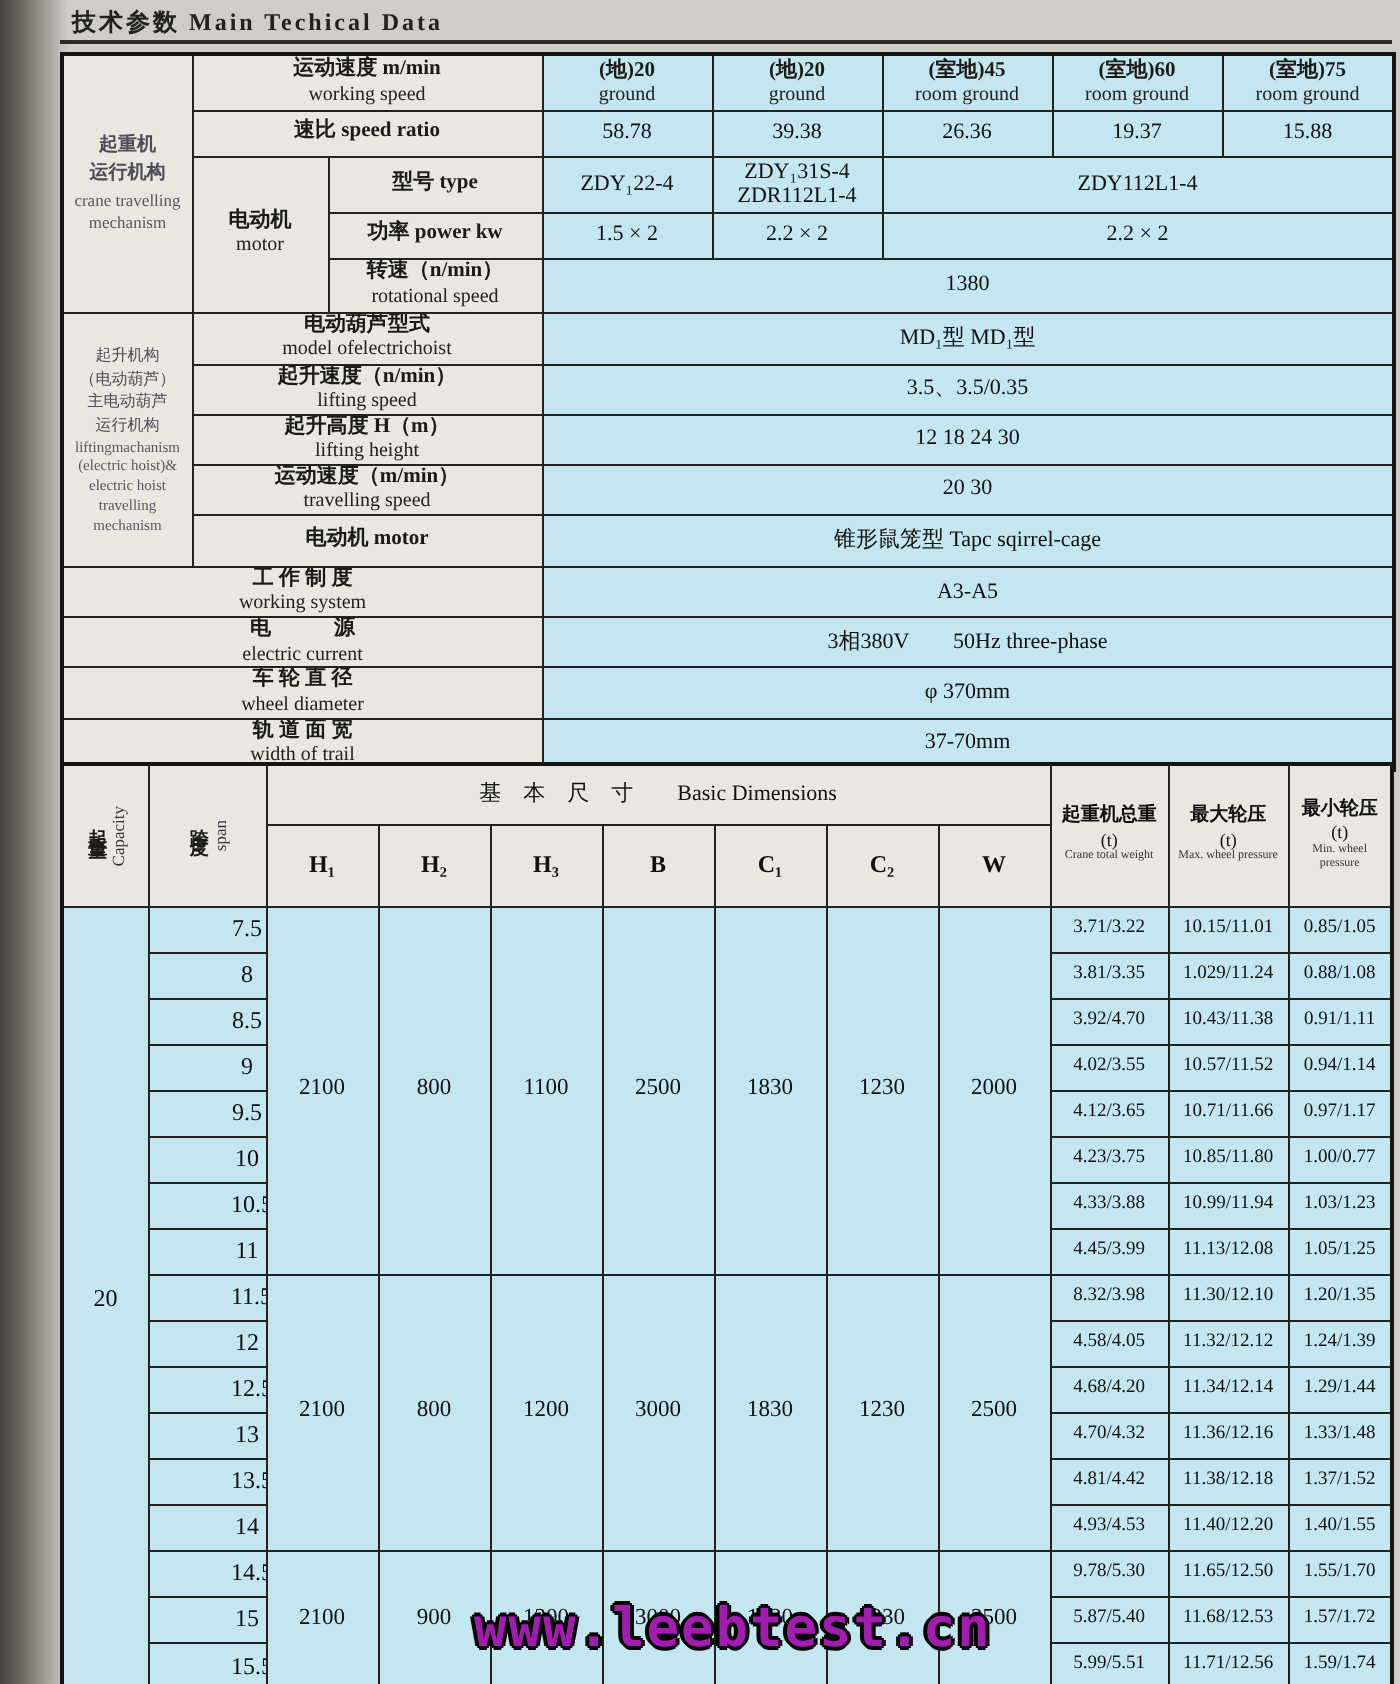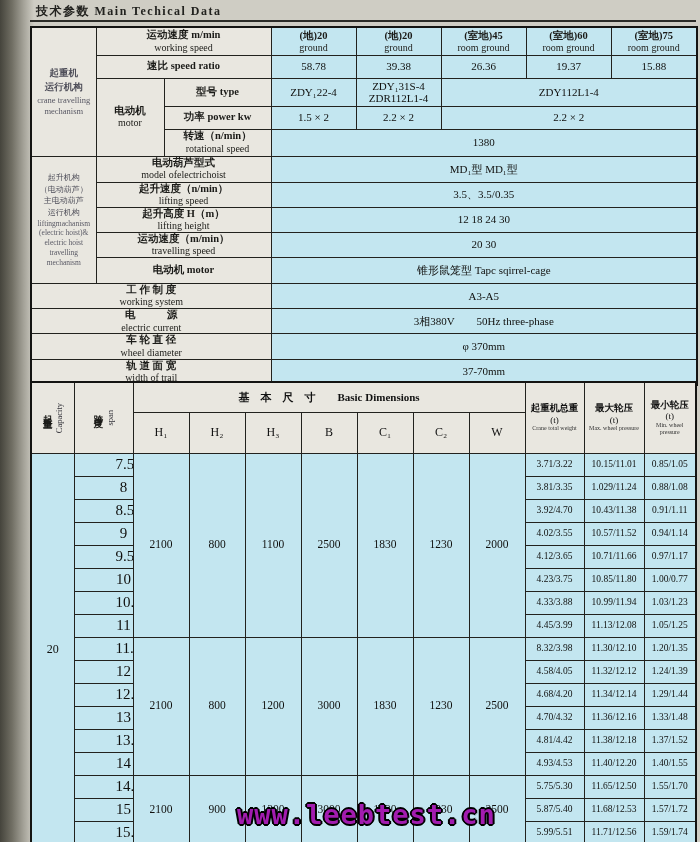--- a/index.html
+++ b/index.html
@@ -19,30 +19,30 @@
   .lab{background:#e9e7e0;}
   .cn{font-size:10.5px;font-weight:bold;color:#1b1b18;}
   .en{font-size:10px;color:#22221e;}
   .c{background:#c3e6f0;font-size:11px;color:#10100e;}
   .v2l{line-height:1.1;}
   .grp1-cn{font-size:9.5px;font-weight:bold;color:#4d4d58;line-height:1.5;}
   .grp1-en{font-size:8.5px;color:#585864;line-height:1.35;}
   .grp2-cn{font-size:8px;font-weight:normal;color:#4d4d58;line-height:1.45;}
   .grp2-en{font-size:7.5px;color:#585864;line-height:1.3;}
   .h{background:#e9e7e0;}
-  .dims-title{font-size:11px;font-weight:bold;}
-  .dimcol{font-size:12px;}
+  .dims-title{font-size:11px;font-weight:normal;}
+  .dimcol{font-size:12px;font-weight:bold;}
   .vh-wrap{display:flex;align-items:center;justify-content:center;gap:1px;}
   .vcn{writing-mode:vertical-rl;font-size:9.5px;font-weight:bold;letter-spacing:3px;color:#1b1b18;}
   .vrot{writing-mode:vertical-rl;transform:rotate(180deg);font-size:8.5px;color:#33333a;}
   .h3-cn{font-size:9.5px;font-weight:bold;}
   .h3-t{font-size:9px;}
   .h3-en{font-size:6px;color:#333;}
   .capv{font-size:12px;}
-  .spanv{font-size:15px;padding-left:41px;}
+  .spanv{font-size:12px;padding-left:41px;}
   .dimv{font-size:11.5px;}
   .wtv{font-size:9.5px;}
   .watermark{position:absolute;left:237px;top:799px;z-index:5;
      font-family:"DejaVu Sans Mono",monospace;font-weight:bold;font-size:27px;
      letter-spacing:1px;color:#a21caf;white-space:nowrap;
      text-shadow:-2px 0 #000,2px 0 #000,0 -2px #000,0 2px #000,
                  -1px -1px #000,1px 1px #000,-1px 1px #000,1px -1px #000;}
 </style>
 </head>
 <body>
@@ -368,21 +368,21 @@
   </tr>
   <tr style="height:23px">
     <td class="c spanv">14.5</td>
     <td rowspan="3" class="c dimv">2100</td>
     <td rowspan="3" class="c dimv">900</td>
     <td rowspan="3" class="c dimv">1300</td>
     <td rowspan="3" class="c dimv">3000</td>
     <td rowspan="3" class="c dimv">1830</td>
     <td rowspan="3" class="c dimv">1230</td>
     <td rowspan="3" class="c dimv">2500</td>
-    <td class="c wtv">5.75/5.30</td>
+    <td class="c wtv">9.78/5.30</td>
     <td class="c wtv">11.65/12.50</td>
     <td class="c wtv">1.55/1.70</td>
   </tr>
   <tr style="height:23px">
     <td class="c spanv">15</td>
     <td class="c wtv">5.87/5.40</td>
     <td class="c wtv">11.68/12.53</td>
     <td class="c wtv">1.57/1.72</td>
   </tr>
   <tr style="height:24px">

